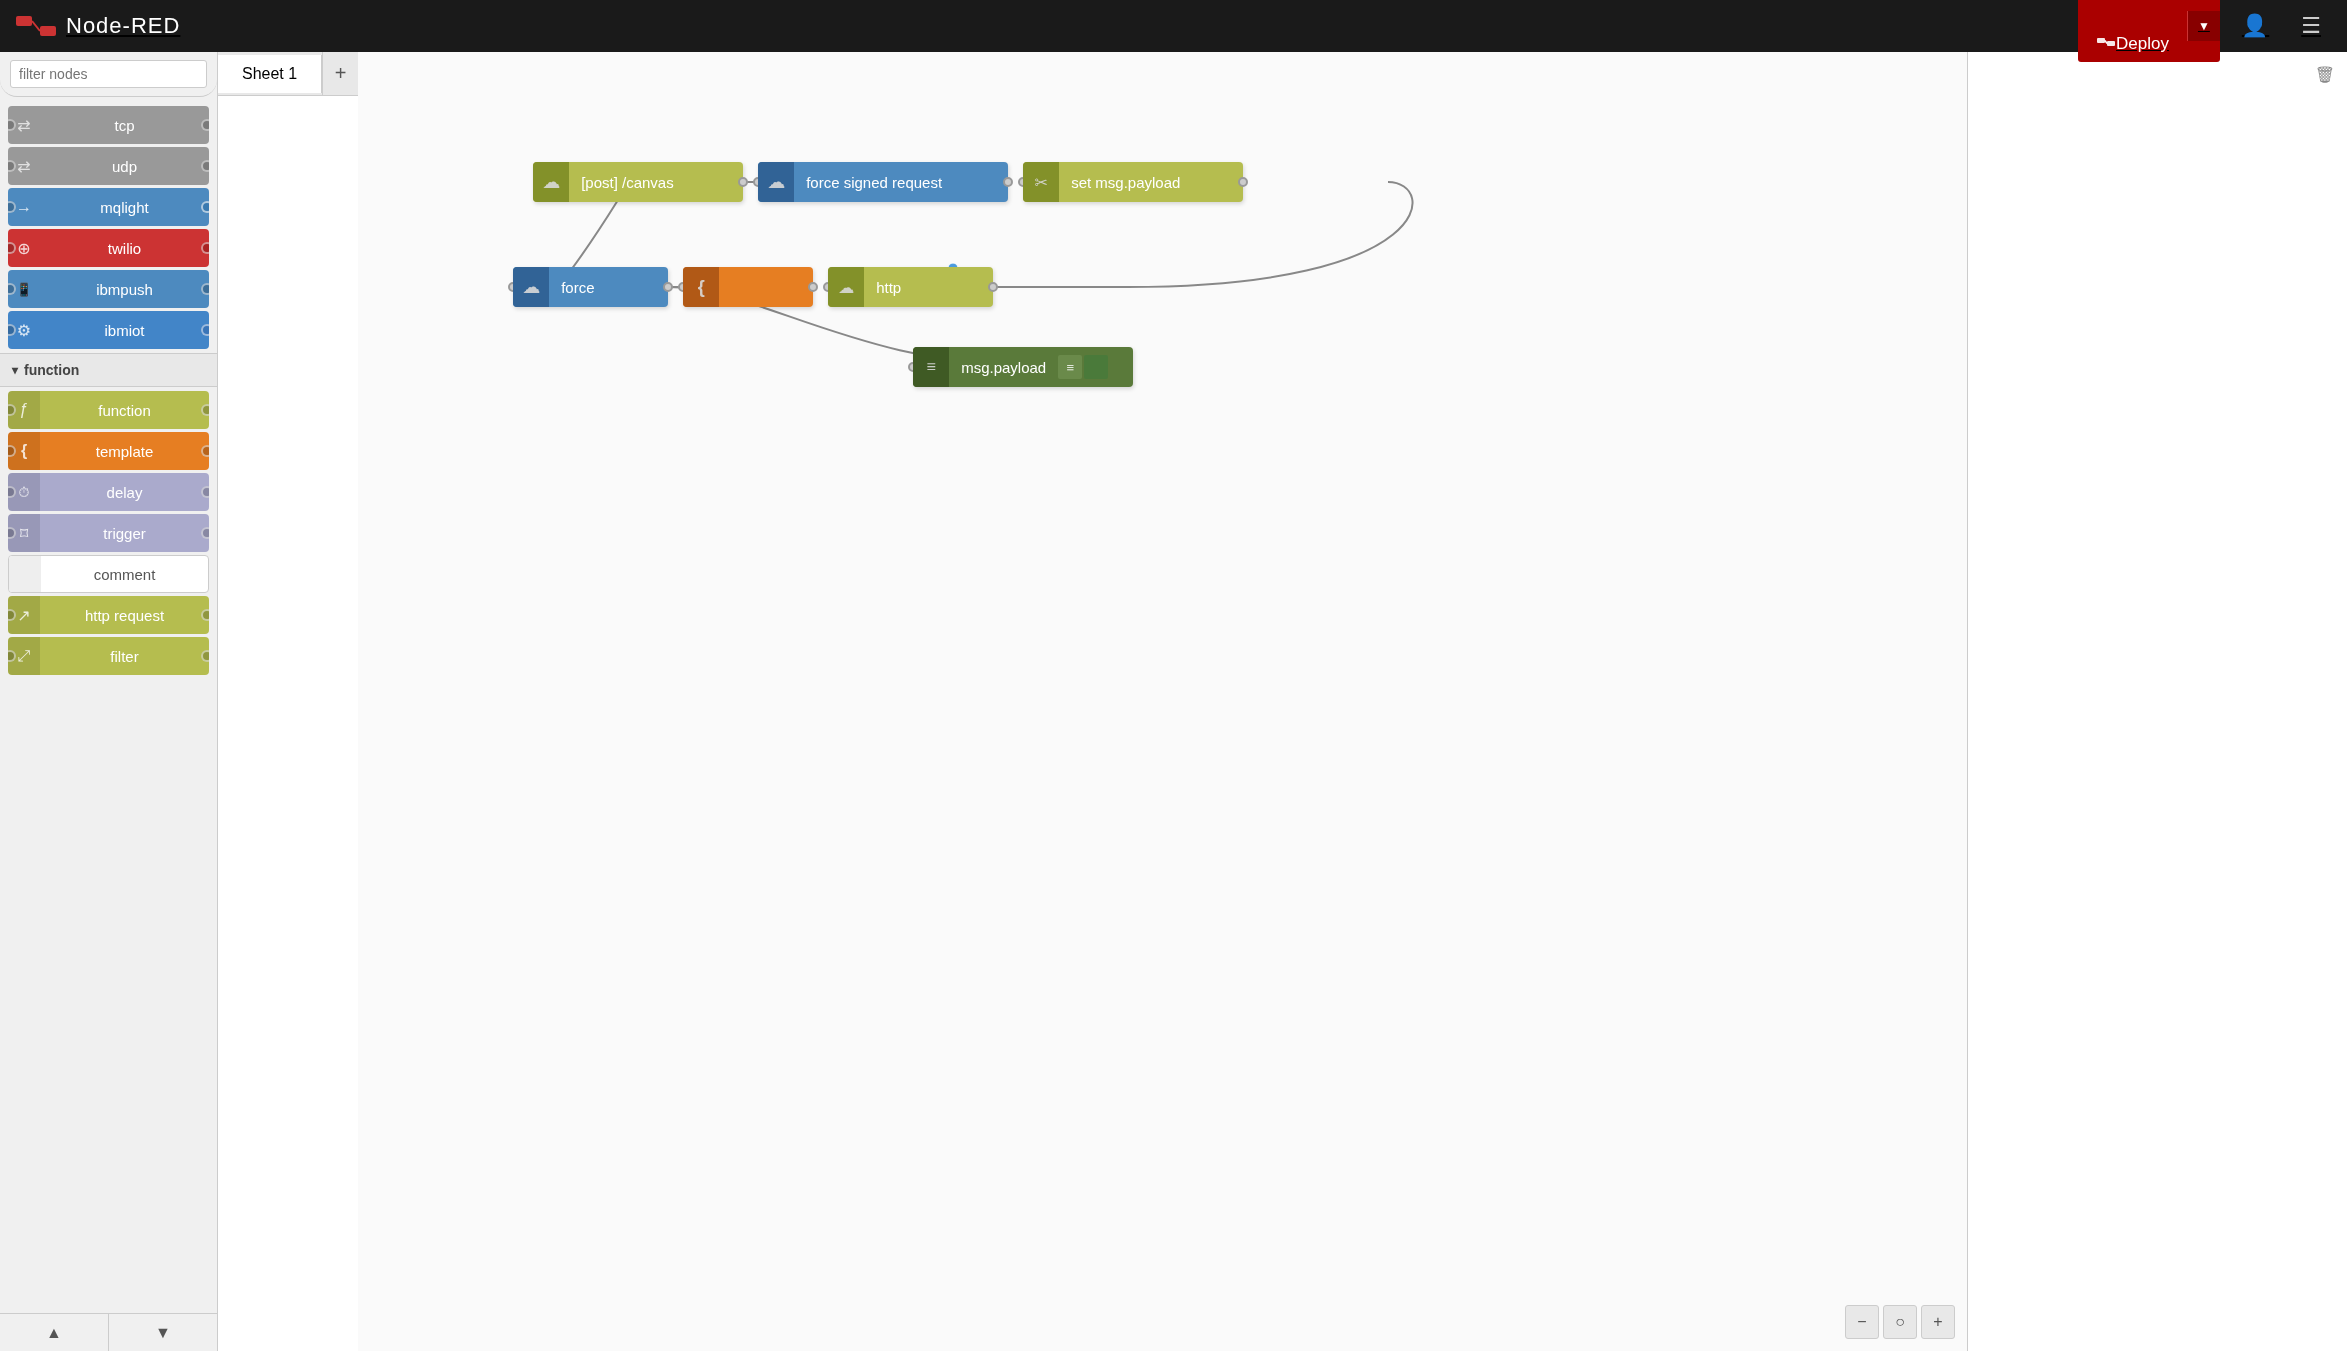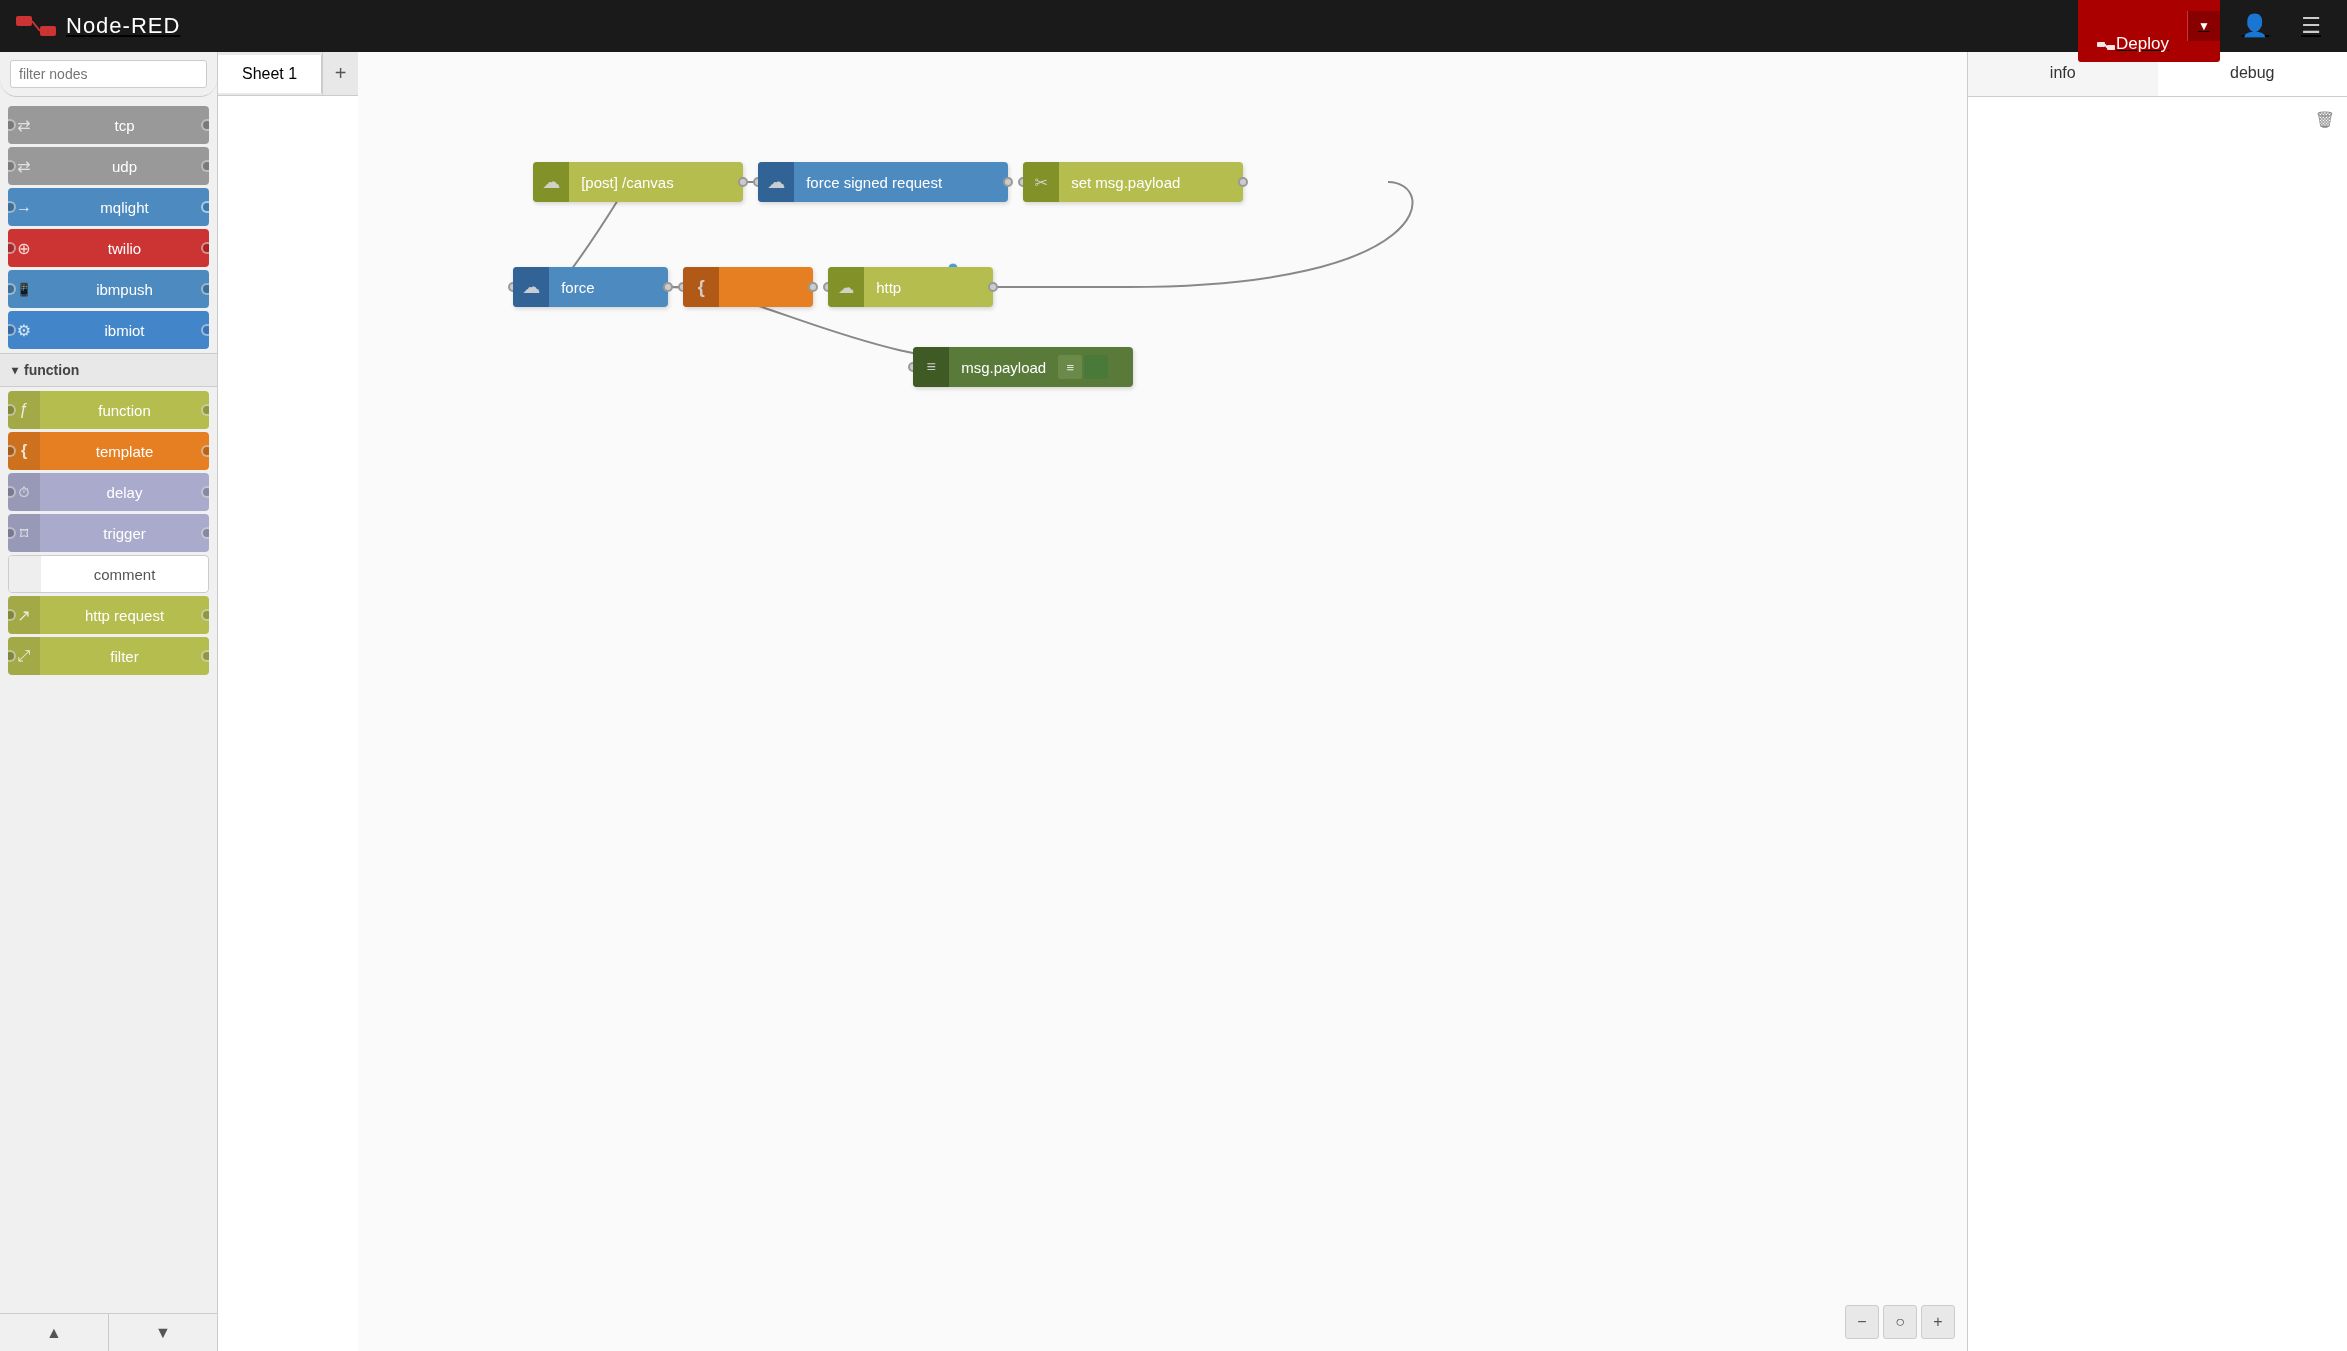--- a/index.html
+++ b/index.html
@@ -41,21 +41,21 @@
       display: flex;
       align-items: center;
       cursor: pointer;
       font-size: 17px;
       font-weight: 400;
       overflow: hidden;
     }
     .deploy-main {
       padding: 8px 18px;
       display: flex;
-      align-items: flex-end;
+      align-items: flex-start;
       gap: 0;
       margin-top: 36px;
     }
     .deploy-arrow {
       background: #880000;
       padding: 8px 10px;
       border-left: 1px solid #cc3333;
       display: flex;
       align-items: center;
     }
@@ -585,22 +585,18 @@
 
       <div class="canvas-controls">
         <div class="canvas-ctrl-btn">−</div>
         <div class="canvas-ctrl-btn">○</div>
         <div class="canvas-ctrl-btn">+</div>
       </div>
     </div>
   </div>
 
   <div class="right-panel">
-    <div class="right-tabs">
-      <div class="right-tab">info</div>
-      <div class="right-tab active">debug</div>
-    </div>
     <div class="right-panel-content">
       <div class="right-panel-clear">🗑</div>
     </div>
   </div>
 
 </div>
 
 </body></html>

